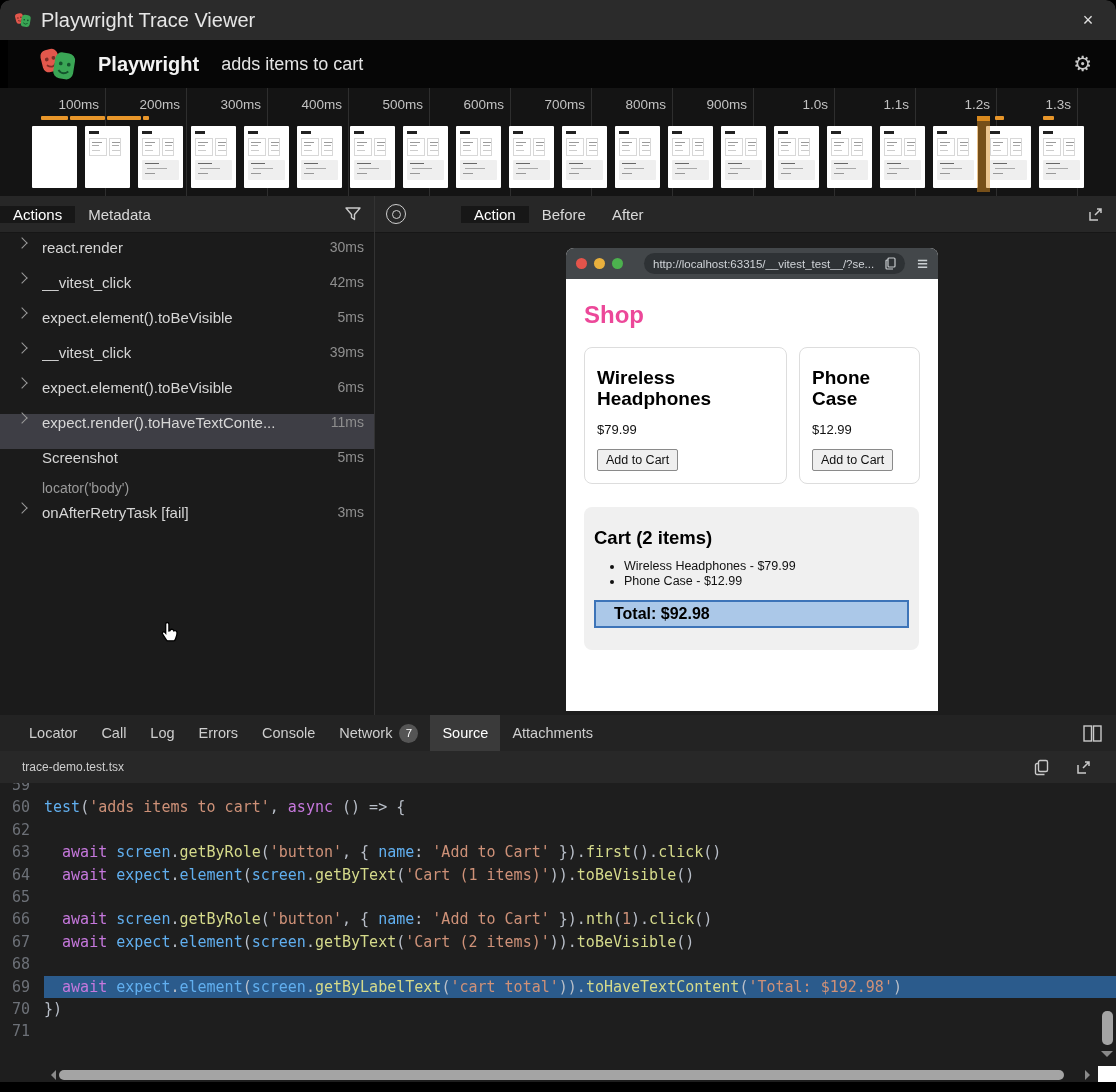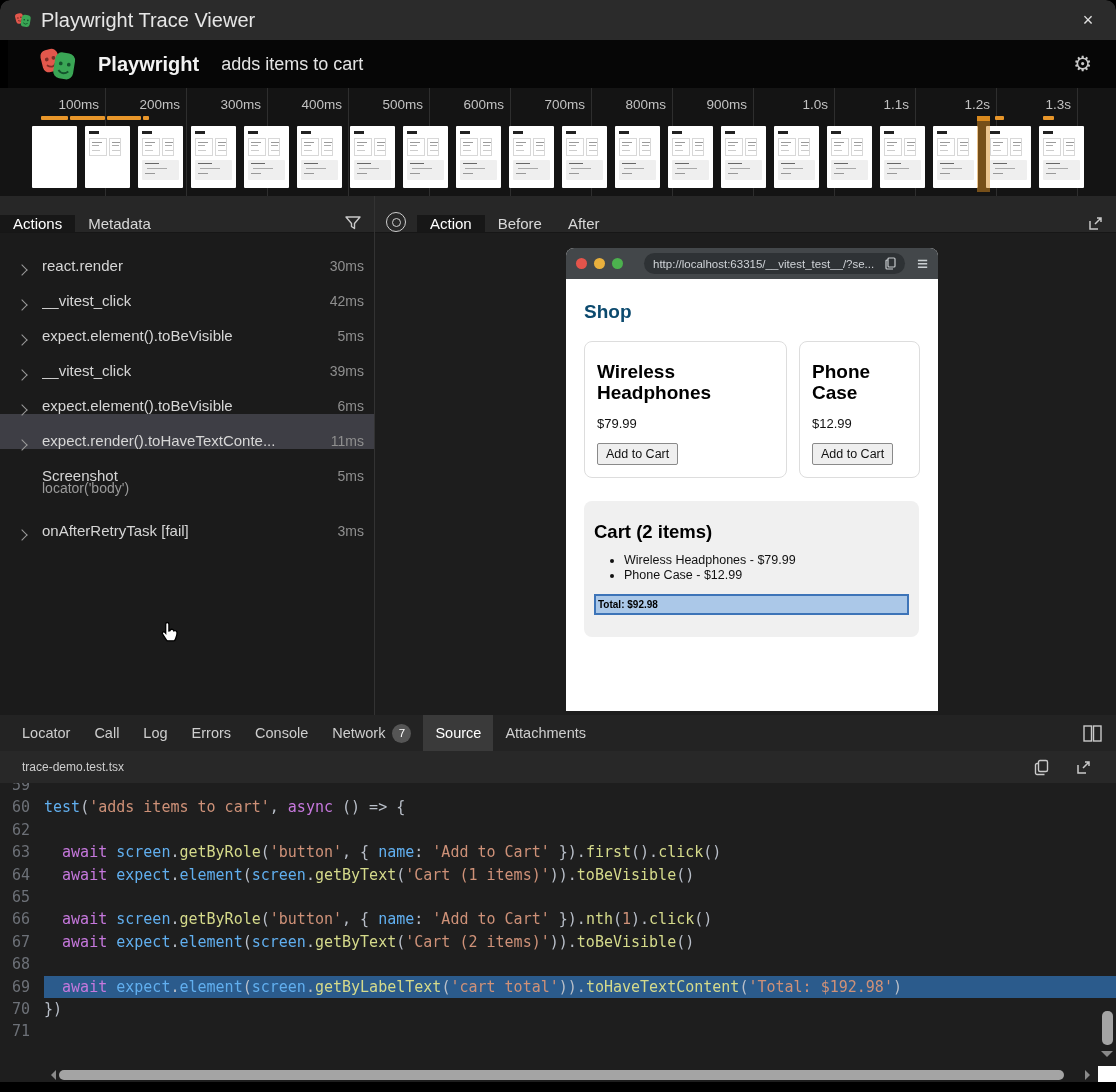--- a/index.html
+++ b/index.html
@@ -33,62 +33,62 @@
           background-image:linear-gradient(#999 1px,transparent 0),linear-gradient(#aaa 1px,transparent 0),linear-gradient(#ccc 1px,transparent 0);
           background-size:10px 1px,7px 1px,8px 1px;background-position:2px 3px,2px 6px,2px 11px;background-repeat:no-repeat;}
   .m-card.small{width:10px;}
   .m-cart{margin:4px 4px 0;height:20px;background:#efefef;border-radius:1px;
           background-image:linear-gradient(#666 1.5px,transparent 0),linear-gradient(#aaa 1px,transparent 0),linear-gradient(#999 1px,transparent 0);
           background-size:14px 1.5px,20px 1px,10px 1px;background-position:3px 3px,5px 8px,3px 13px;background-repeat:no-repeat;}
   
   .main{position:absolute;left:0;top:196px;width:1116px;height:519px;display:flex;}
   .left-panel{width:375px;height:100%;background:#1b1b1b;border-right:1px solid #333;box-sizing:border-box;position:relative;}
   .right-panel{flex:1;height:100%;background:#1d1d1d;position:relative;}
-  .tabstrip{height:36px;background:#272727;display:flex;align-items:flex-end;border-bottom:1px solid #161616;}
+  .tabstrip{height:36px;background:#272727;display:flex;align-items:center;border-bottom:1px solid #161616;gap:44px;}
   .tab{display:flex;align-items:center;padding:0 13px;font-size:15px;color:#d8d8d8;}
   .tab.sel{background:#171717;color:#fff;}
   .iconcell{width:42px;display:flex;align-items:center;justify-content:center;}
   .strip-right{margin-left:auto;display:flex;align-items:center;padding-right:12px;}
   
   .action-list{padding-top:6px;}
-  .arow{display:flex;align-items:flex-end;height:35px;padding:0 10px 0 18px;font-size:15px;color:#d6d6d6;}
+  .arow{display:flex;align-items:flex-start;height:35px;padding:0 10px 0 18px;font-size:15px;color:#d6d6d6;}
   .arow.sel{background:#3e3e45;}
   .arow .chevwrap{width:24px;display:flex;}
   .chev{width:7px;height:7px;border-right:1.6px solid #9a9a9a;border-bottom:1.6px solid #9a9a9a;transform:rotate(-45deg);}
   .arow .albl{white-space:nowrap;overflow:hidden;}
   .arow .adur{margin-left:auto;color:#8f8f8f;font-size:14px;padding-left:8px;}
   .asub{padding:0 10px 8px 42px;font-size:14px;color:#9a9a9a;margin-top:-4px;}
   .bullseye{width:18px;height:18px;border:1.6px solid #cfcfcf;border-radius:50%;display:flex;align-items:center;justify-content:center;}
   .bullseye i{width:9px;height:9px;border:1.6px solid #cfcfcf;border-radius:50%;display:block;box-sizing:border-box;}
   
   .browser{position:absolute;left:191px;top:52px;width:372px;height:463px;border-radius:8px 8px 0 0;overflow:hidden;background:#fff;}
   .chrome{height:31px;background:#43474a;display:flex;align-items:center;padding:0 10px;}
   .dot{width:11px;height:11px;border-radius:50%;margin-right:7px;}
   .dot.r{background:#e4544b}.dot.y{background:#e9b03d}.dot.g{background:#4cb14e}
   .urlpill{background:#2e3235;border-radius:12px;height:21px;display:flex;align-items:center;
            padding:0 9px;margin-left:14px;flex:1;min-width:0;}
   .urltext{font-size:11.5px;color:#d0d4d8;white-space:nowrap;overflow:hidden;flex:1;}
   .burger{color:#cbd0d3;font-size:19px;margin-left:12px;font-weight:bold;}
   .page{background:#fff;color:#111;height:432px;padding:14px 18px;box-sizing:border-box;}
-  .page h1{font-size:19px;margin:8px 0 18px;color:#0c4a6e;}
+  .page h1{font-size:24px;margin:8px 0 18px;color:#ec4899;}
   .products{display:flex;gap:12px;}
   .pcard{border:1px solid #ddd;border-radius:8px;padding:12px;box-sizing:border-box;}
   .pcard.c1{width:203px;}  .pcard.c2{width:121px;}
   .pname{font-size:19px;font-weight:bold;line-height:1.1;margin:8px 0 12px;color:#000;}
   .pprice{font-size:13px;margin:0 0 12px;color:#111;}
   .pbtn{font-size:12.5px;font-family:"Liberation Sans",sans-serif;color:#111;background:#efefef;
         border:1px solid #8a8a8a;border-radius:2px;padding:3px 8px;}
   .cartbox{margin-top:23px;background:#f0f0f0;border-radius:8px;padding:12px 10px 22px;width:335px;box-sizing:border-box;}
   .cartbox h2{font-size:18.5px;margin:8px 0 10px;color:#000;}
   .cartbox ul{margin:4px 0 12px;padding-left:30px;font-size:12.5px;color:#111;}
   .cartbox li{margin:1px 0;}
-  .carttotal{font-size:10px;font-weight:bold;color:#000;border:2px solid #3d74b8;padding:3px 2px;}
+  .carttotal{font-size:16px;font-weight:bold;color:#000;border:2px solid #3d74b8;padding:3px 18px;}
   
   .bottom{position:absolute;left:0;top:715px;width:1116px;height:367px;background:#1e1e1e;}
-  .btabs{height:36px;background:#232323;display:flex;align-items:stretch;padding-left:10px;}
+  .btabs{height:36px;background:#232323;display:flex;align-items:stretch;padding-left:17px;}
   .btab{display:flex;align-items:center;gap:7px;padding:0 12px;font-size:14.5px;color:#cecece;}
   .btab.sel{background:#3a3a3a;color:#fff;}
   .badge{background:#555;color:#fff;border-radius:50%;width:19px;height:19px;display:flex;
          align-items:center;justify-content:center;font-size:11.5px;}
   .filebar{height:32px;background:#282828;display:flex;align-items:center;padding:0 12px 0 22px;}
   .filename{font-size:12px;color:#cfcfcf;}
   .filebar .strip-right{gap:12px;}
   
   .codearea{position:relative;height:299px;background:#1e1e1e;overflow:hidden;}
   .codelines{margin-top:-9px;}

